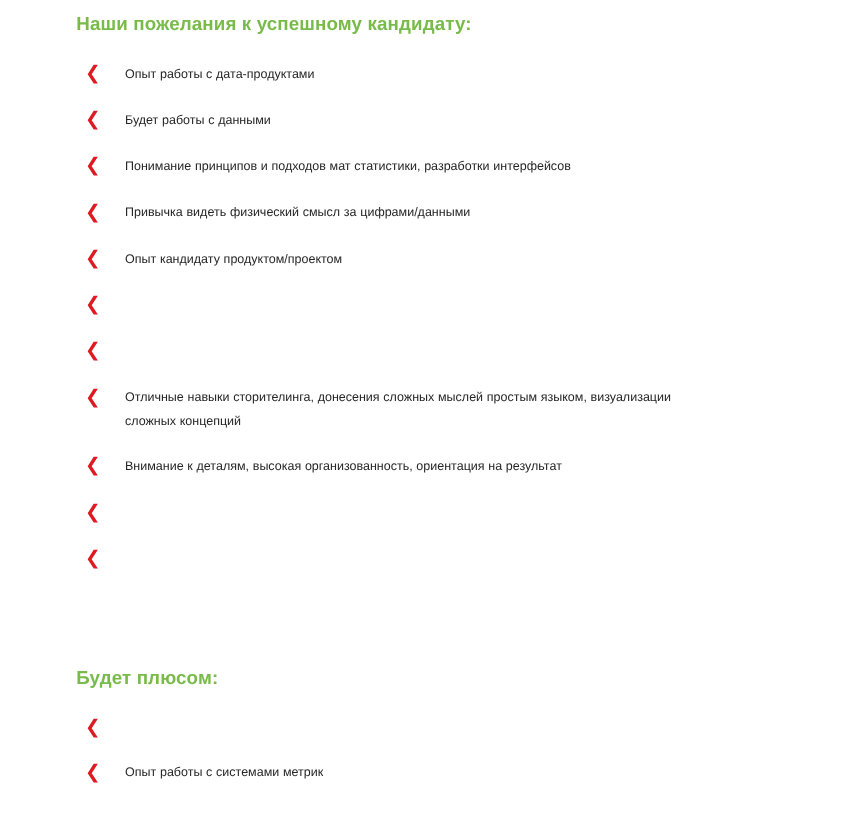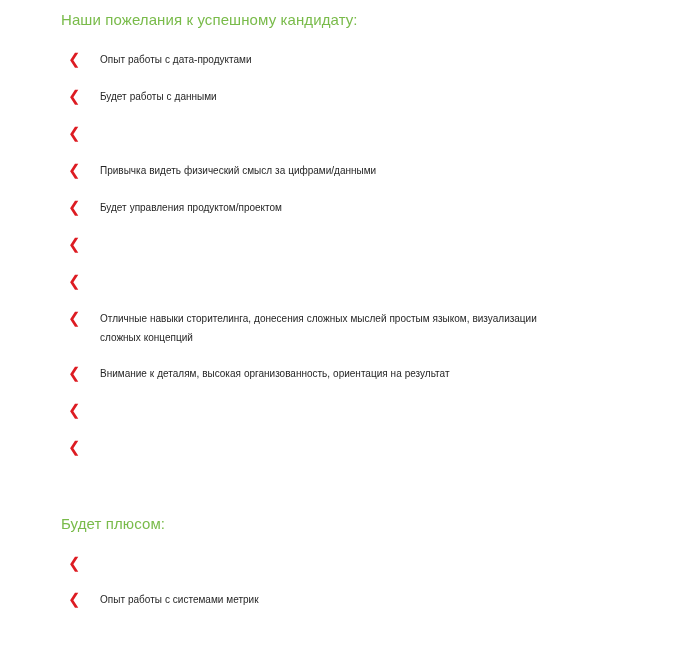--- a/index.html
+++ b/index.html
@@ -25,33 +25,33 @@
     padding: 0;
   }
 
   .section {
     padding: 0;
   }
 
   .section-heading {
     color: #79bb4a;
     font-size: 15px;
-    font-weight: normal;
+    font-weight: bold;
     line-height: 18px;
     margin: 0;
     padding: 0 0 0 61px;
     letter-spacing: 0.1px;
   }
 
   .section--wishes .section-heading {
     padding-top: 11px;
   }
 
   .section--plus {
-    margin-top: 57px;
+    margin-top: 76px;
   }
 
   .bullet-list {
     list-style: none;
     margin: 0;
     padding: 0;
   }
 
   .bullet-item {
     position: relative;
@@ -111,28 +111,29 @@
       <li class="bullet-item">
         <span class="bullet-marker">❮</span>
         <span class="bullet-text">Опыт работы с дата-продуктами</span>
       </li>
       <li class="bullet-item">
         <span class="bullet-marker">❮</span>
         <span class="bullet-text">Будет работы с данными</span>
       </li>
       <li class="bullet-item">
         <span class="bullet-marker">❮</span>
+        <span class="bullet-text">Понимание принципов и подходов мат статистики, разработки интерфейсов</span>
       </li>
       <li class="bullet-item">
         <span class="bullet-marker">❮</span>
         <span class="bullet-text">Привычка видеть физический смысл за цифрами/данными</span>
       </li>
       <li class="bullet-item">
         <span class="bullet-marker">❮</span>
-        <span class="bullet-text">Будет управления продуктом/проектом</span>
+        <span class="bullet-text">Опыт кандидату продуктом/проектом</span>
       </li>
       <li class="bullet-item">
         <span class="bullet-marker">❮</span>
       </li>
       <li class="bullet-item">
         <span class="bullet-marker">❮</span>
       </li>
       <li class="bullet-item">
         <span class="bullet-marker">❮</span>
         <span class="bullet-text">Отличные навыки сторителинга, донесения сложных мыслей простым языком, визуализации сложных концепций</span>

